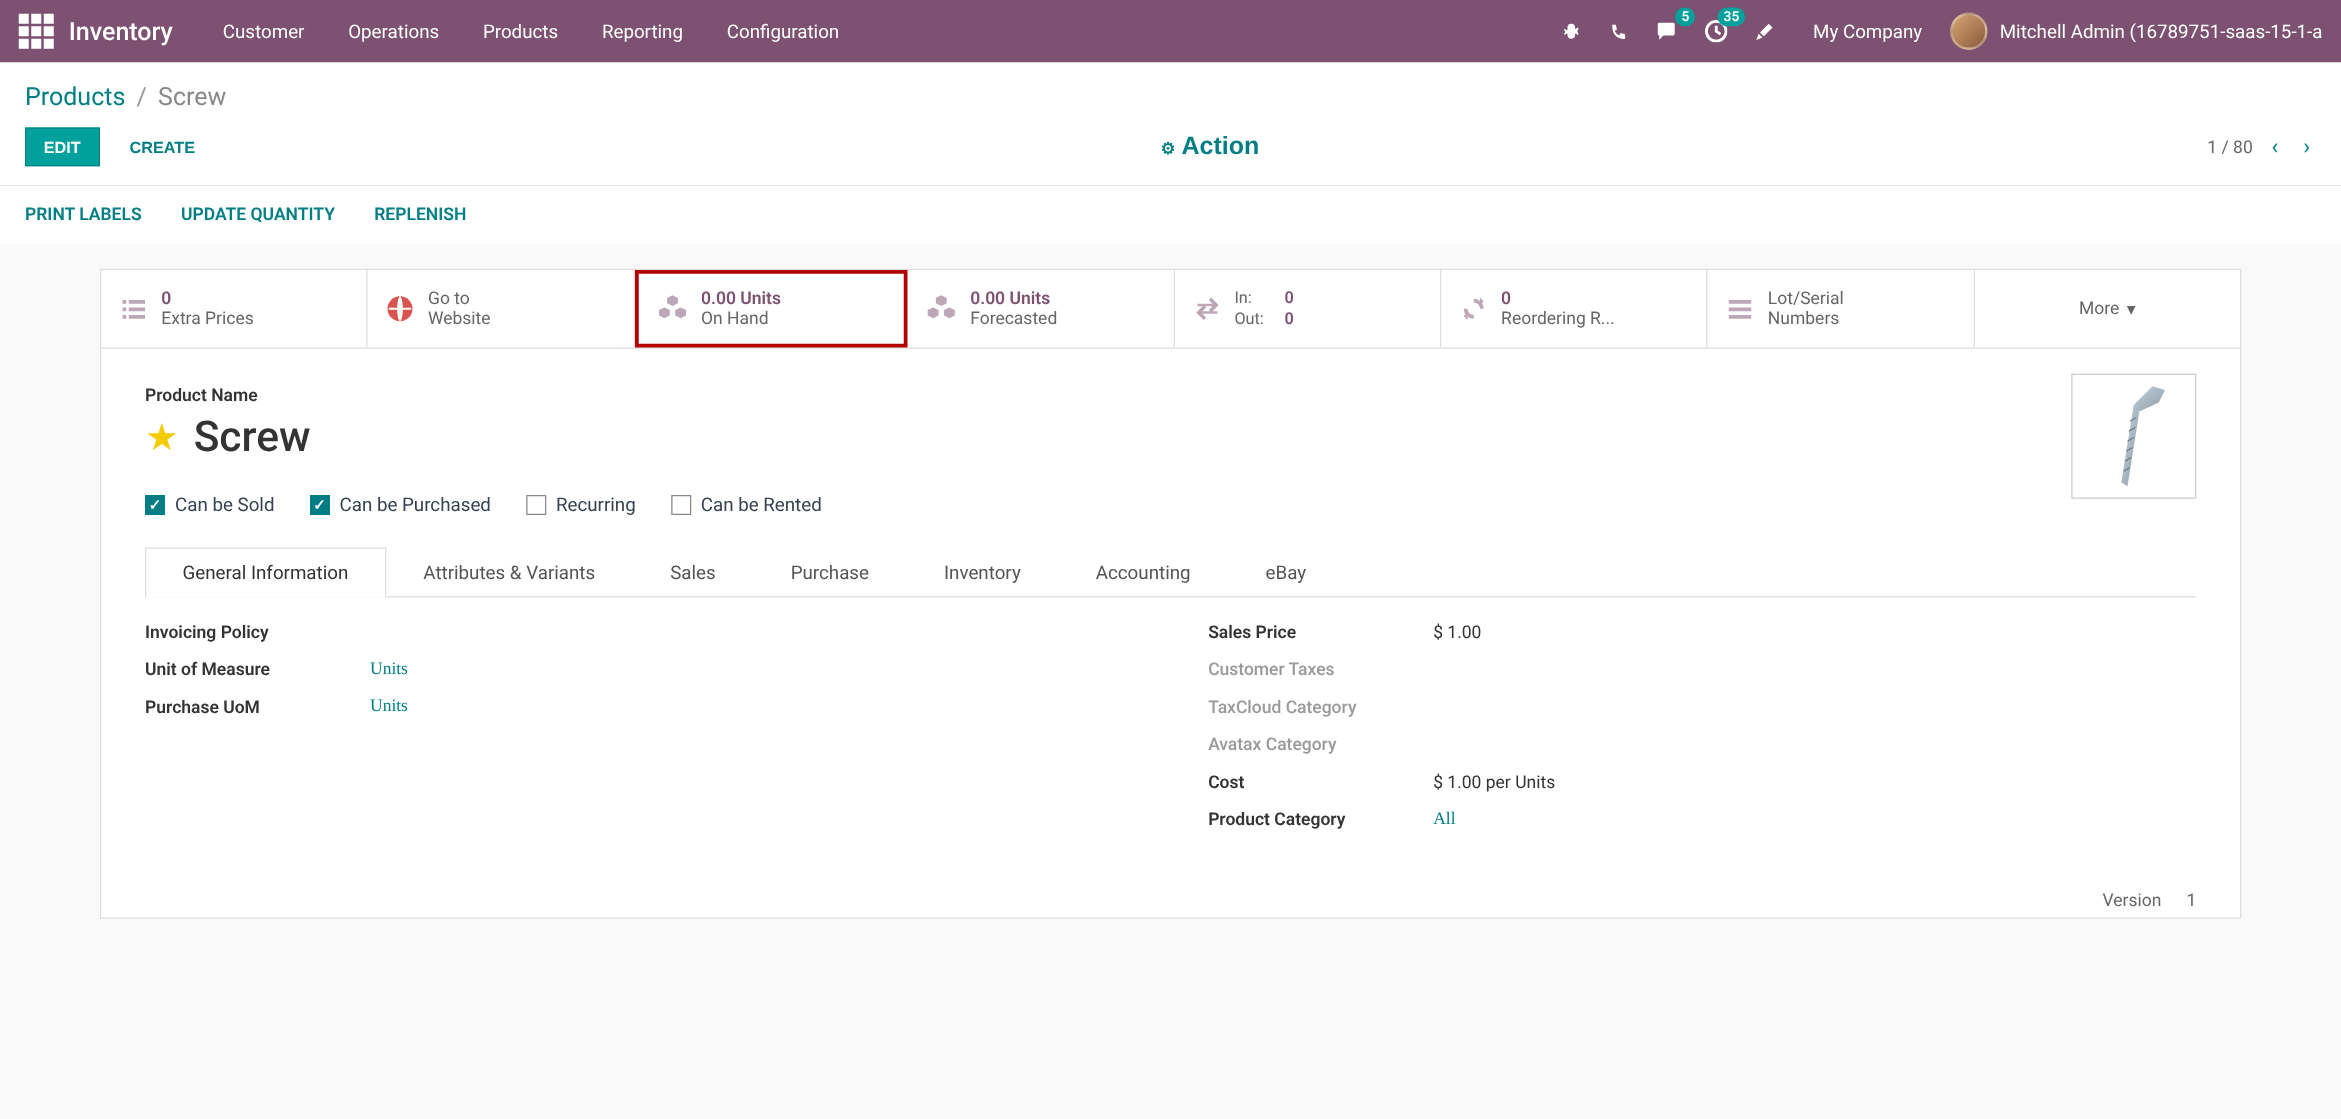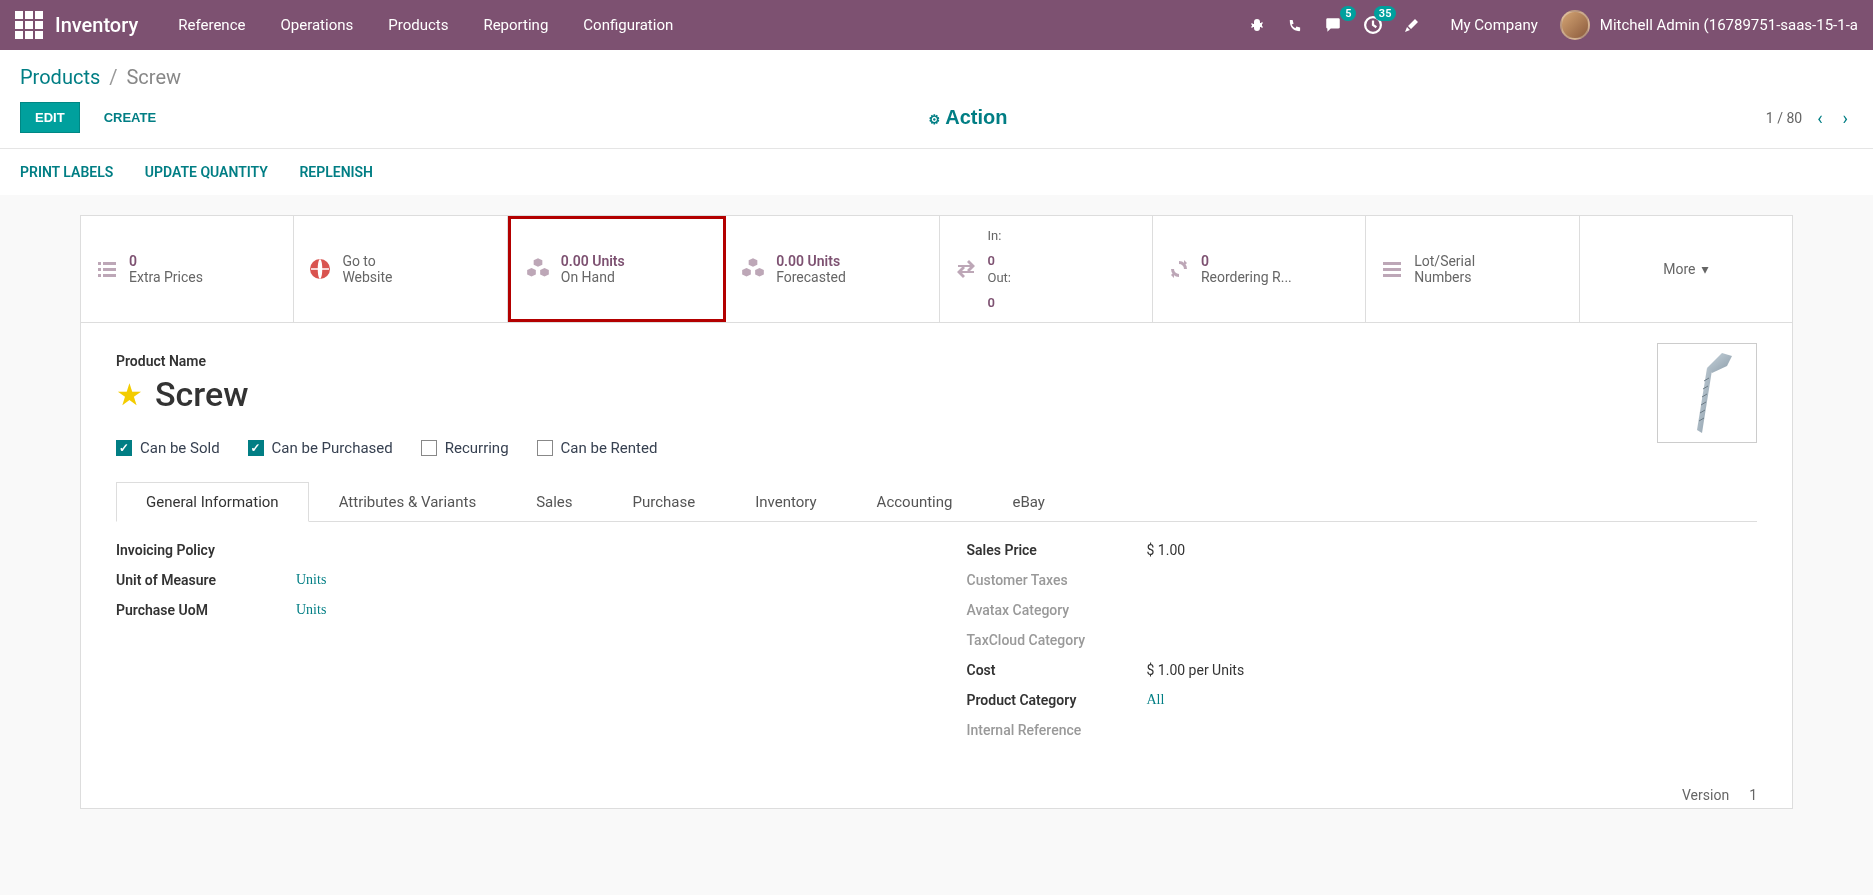--- a/index.html
+++ b/index.html
@@ -34,21 +34,21 @@
 .card { background: white; border: 1px solid #ddd; }
 .statbar { display: flex; border-bottom: 1px solid #ddd; }
 .stat { flex: 1; display: flex; align-items: center; gap: 10px; padding: 12px 14px; border-right: 1px solid #ddd; cursor: pointer; min-width: 0; }
 .stat:last-child { border-right: none; }
 .stat.highlighted { border: 3px solid #b30000; }
 .stat-icon { color: #7d5171; opacity: 0.5; flex-shrink: 0; }
 .stat-text { min-width: 0; overflow: hidden; }
 .stat-val { color: #7d5171; font-weight: 600; font-size: 14px; white-space: nowrap; }
 .stat-lbl { color: #666; font-size: 14px; white-space: nowrap; text-overflow: ellipsis; overflow: hidden; }
 .stat-inout { display: flex; flex-direction: column; gap: 2px; font-size: 13px; }
-.stat-inout div { display: flex; gap: 10px; flex-direction: column; }
+.stat-inout div { display: flex; gap: 10px; }
 .stat-inout span:first-child { color: #666; width: 30px; }
 .stat-inout span:last-child { color: #7d5171; font-weight: 600; }
 .more-btn { color: #666; display: flex; align-items: center; gap: 6px; justify-content: center; }
 .cardbody { padding: 30px 35px; position: relative; }
 .prodname-label { font-weight: 600; font-size: 14px; color: #333; }
 .prodname-row { display: flex; align-items: center; gap: 12px; margin-top: 5px; }
 .star { color: #f3cc00; font-size: 30px; cursor: pointer; }
 .prodname { font-size: 34px; font-weight: 500; color: #333; }
 .prodimg { position: absolute; top: 20px; right: 35px; width: 100px; height: 100px; border: 1px solid #ccc; display: flex; align-items: center; justify-content: center; background: white; }
 .checks { display: flex; gap: 28px; margin-top: 25px; }
@@ -80,21 +80,21 @@
       <div></div>
       <div></div>
       <div></div>
       <div></div>
       <div></div>
       <div></div>
       <div></div>
   </div>
   <div class="app-title">Inventory</div>
   <div class="topnav">
-    <a>Reference</a>
+    <a>Customer</a>
     <a>Operations</a>
     <a>Products</a>
     <a>Reporting</a>
     <a>Configuration</a>
   </div>
   <div class="topright">
     <div class="icon-btn">
         <svg width="16" height="16" viewBox="0 0 16 16" fill="white">
           <path d="M8 2a3 3 0 013 3v1h1l1-1 1 1-1 1v2l1 1-1 1-1-1h-1v1a3 3 0 01-6 0v-1H4l-1 1-1-1 1-1V8L2 7l1-1 1 1h1V5a3 3 0 013-3z"></path>
         </svg>
@@ -331,39 +331,35 @@
         <div class="form-col">
           <div class="form-row">
               <div class="form-label">Sales Price</div>
               <div class="form-val">$ 1.00</div>
             </div>
           <div class="form-row">
               <div class="form-label light">Customer Taxes</div>
               <div class="form-val"></div>
             </div>
           <div class="form-row">
+              <div class="form-label light">TaxCloud Category</div>
+              <div class="form-val"></div>
+            </div>
+          <div class="form-row">
               <div class="form-label light">Avatax Category</div>
               <div class="form-val"></div>
             </div>
           <div class="form-row">
-              <div class="form-label light">TaxCloud Category</div>
-              <div class="form-val"></div>
-            </div>
-          <div class="form-row">
               <div class="form-label">Cost</div>
               <div class="form-val">$ 1.00 per Units</div>
             </div>
           <div class="form-row">
               <div class="form-label">Product Category</div>
               <div class="form-val link">All</div>
             </div>
-          <div class="form-row">
-              <div class="form-label light">Internal Reference</div>
-              <div class="form-val"></div>
-            </div>
         </div>
       </div>
     </div>
     <div class="version-row">
       <span style="margin-right:20px;">Version</span><span>1</span>
     </div>
   </div>
 </div>
 
 </body></html>

